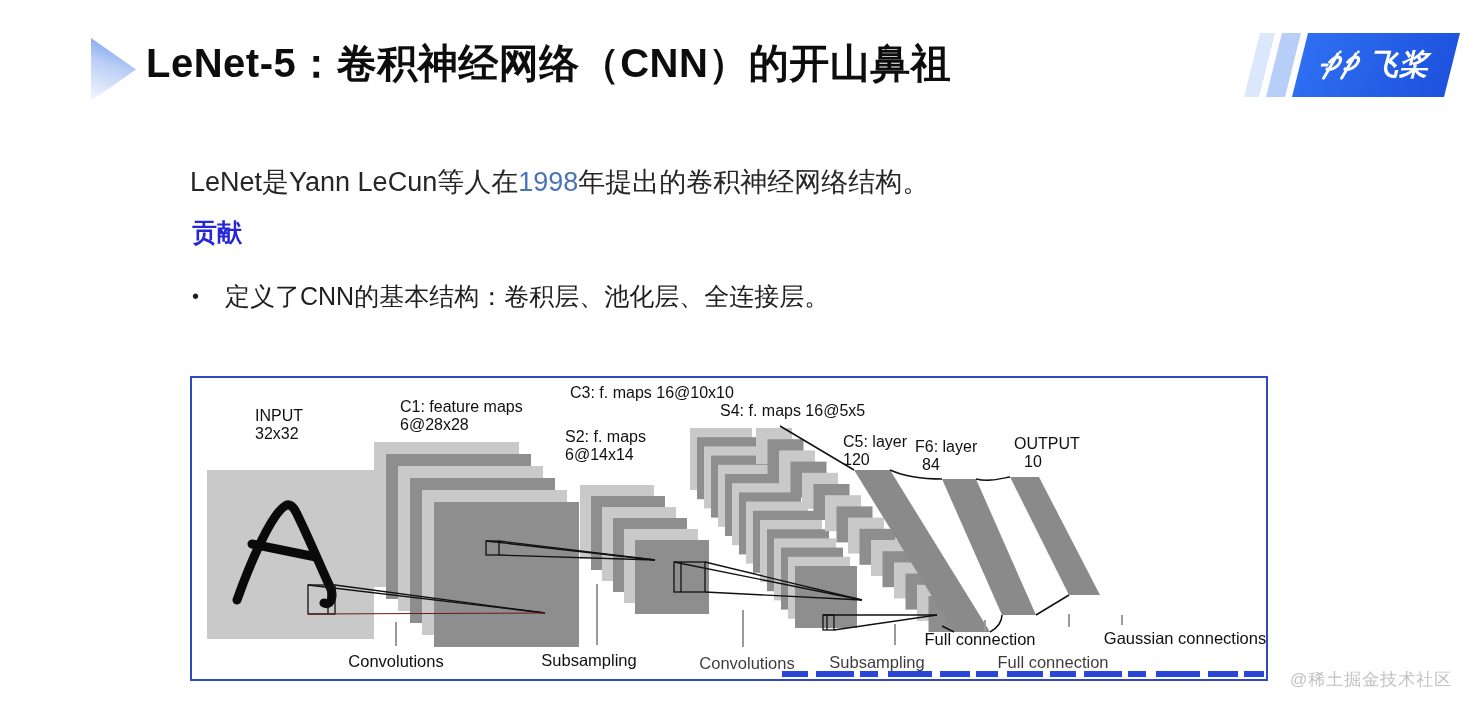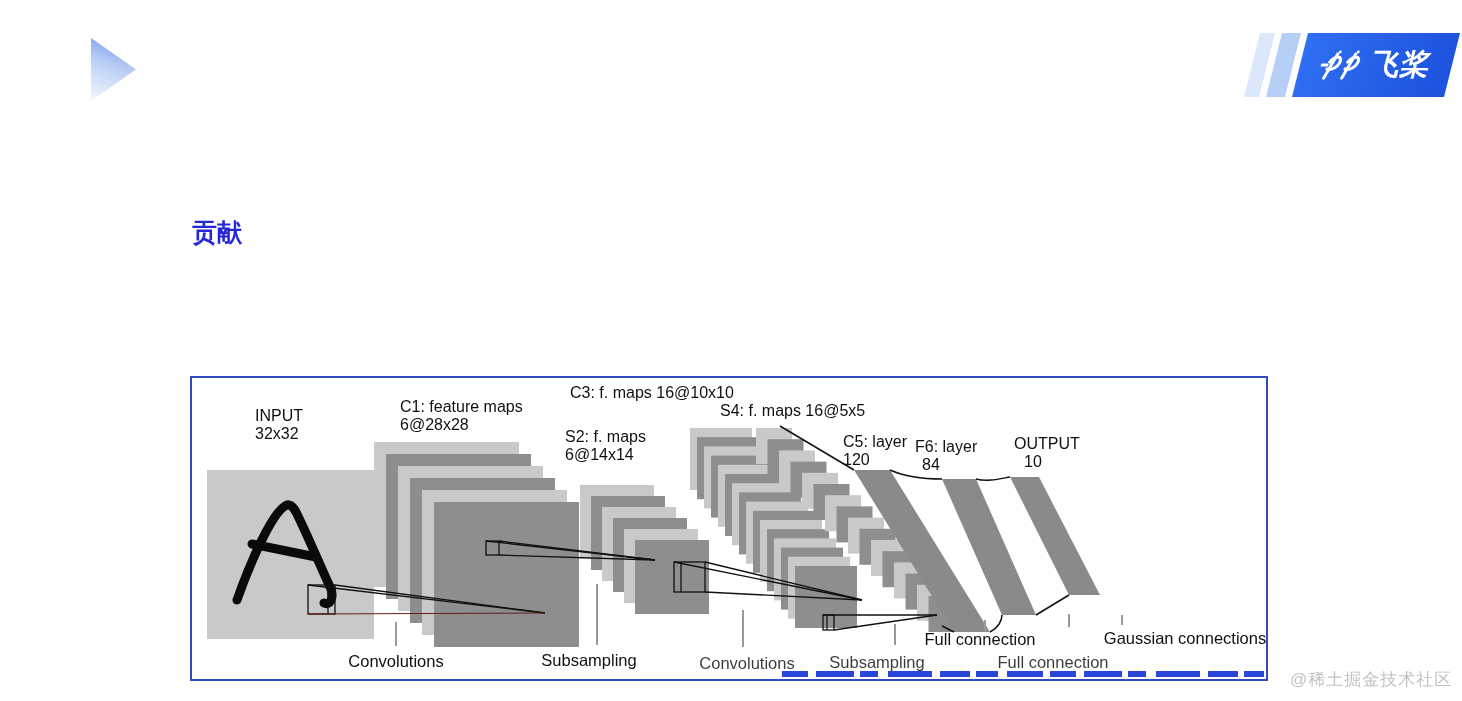--- a/index.html
+++ b/index.html
@@ -51,42 +51,47 @@
   .op-degraded{fill:#474747;opacity:.82;}
 
   .watermark{left:1290px;top:668px;font-size:17px;color:#c2c2c2;letter-spacing:1px;}
 </style>
 </head>
 <body>
 
 <div class="stage">
 
   <div class="abs chevron"></div>
+  <h1 class="abs title">LeNet-5：卷积神经网络（CNN）的开山鼻祖</h1>
 
   <div class="abs logo">
     <div class="stripe s1"></div>
     <div class="stripe s2"></div>
     <div class="main">
       <svg width="44" height="30" viewBox="0 0 44 30">
         <g stroke="#ffffff" stroke-width="3.2" fill="none" stroke-linecap="round">
           <path d="M6,28 L14,4"></path>
             <path d="M8,12 C13,5 20,6 18,13 C16,19 10,20 7,19"></path>
             <path d="M0,15 L6,15"></path>
           <path d="M24,28 L32,4"></path>
             <path d="M26,12 C31,5 38,6 36,13 C34,19 28,20 25,19"></path>
           <circle cx="16" cy="2" r="1.4" fill="#ffffff" stroke="none"></circle>
             <circle cx="34" cy="2" r="1.4" fill="#ffffff" stroke="none"></circle>
         </g>
       </svg>
       <span class="brand">飞桨</span>
     </div>
   </div>
 
+  <p class="abs intro"><span>LeNet是Yann LeCun等人在</span><span class="year">1998</span><span>年提出的卷积神经网络结构。</span></p>
 
   <div class="abs section-heading">贡献</div>
+  <div class="abs bullet-row">
+    <span class="marker">•</span><span>定义了CNN的基本结构：卷积层、池化层、全连接层。</span>
+  </div>
 
   <div class="abs figure">
     <svg width="1074" height="301" viewBox="0 0 1074 301">
 
       <g>
         <rect x="15" y="92" width="167" height="169" fill="#c9c9c9"></rect>
         <path d="M45,222 C60,180 80,136 93,128 C97,125 101,128 104,134 C116,158 130,192 139,211 C142,220 138,228 132,225" fill="none" stroke="#0a0a0a" stroke-width="9" stroke-linecap="round"></path>
         <path d="M60,166 L124,179" fill="none" stroke="#0a0a0a" stroke-width="9" stroke-linecap="round"></path>
       </g>
 

